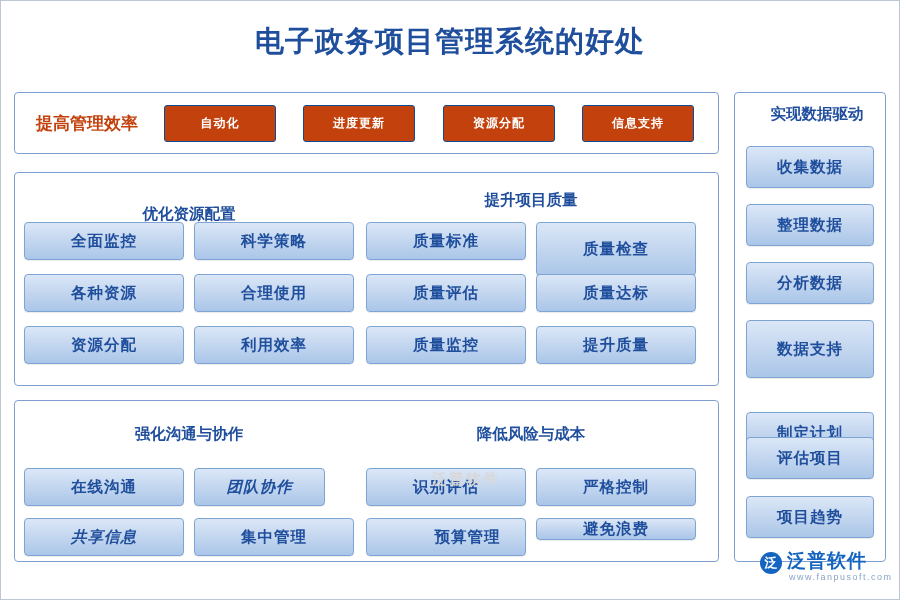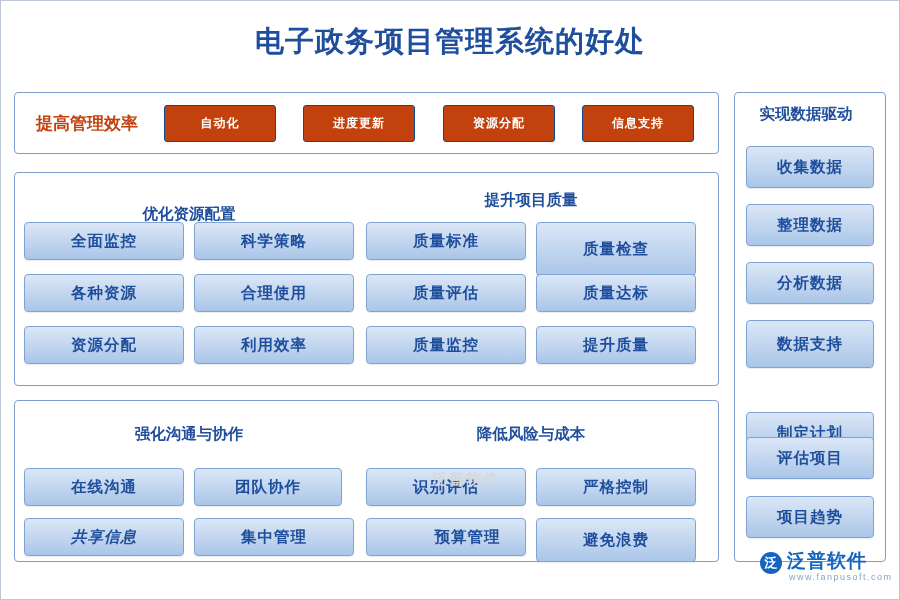--- a/index.html
+++ b/index.html
@@ -169,37 +169,37 @@
 <div class="chip-light" style="left:536px; top:274px; width:160px; height:38px;">质量达标</div>
 <div class="chip-light" style="left:366px; top:326px; width:160px; height:38px;">质量监控</div>
 <div class="chip-light" style="left:536px; top:326px; width:160px; height:38px;">提升质量</div>
 
 <div class="panel" style="left:14px; top:400px; width:705px; height:162px;"></div>
 
 <div class="section-title" style="left:24px; top:424px; width:330px;">强化沟通与协作</div>
 <div class="section-title" style="left:366px; top:424px; width:330px;">降低风险与成本</div>
 
 <div class="chip-light" style="left:24px; top:468px; width:160px; height:38px;">在线沟通</div>
-<div class="chip-light" style="left:194px; top:468px; width:148px; height:38px;">团队协作</div>
+<div class="chip-light" style="left:194px; top:468px; width:131px; height:38px;font-style:italic;">团队协作</div>
 <div class="chip-light" style="left:24px; top:518px; width:160px; height:38px;font-style:italic;">共享信息</div>
 <div class="chip-light" style="left:194px; top:518px; width:160px; height:38px;">集中管理</div>
 
 <div class="chip-light" style="left:366px; top:468px; width:160px; height:38px;">识别评估</div>
 <div class="chip-light" style="left:536px; top:468px; width:160px; height:38px;">严格控制</div>
 <div class="chip-light" style="left:366px; top:518px; width:160px; height:38px;padding-left:43px;">预算管理</div>
-<div class="chip-light" style="left:536px; top:518px; width:160px; height:44px;">避免浪费</div>
+<div class="chip-light" style="left:536px; top:518px; width:160px; height:22px;">避免浪费</div>
 
 <div class="panel" style="left:734px; top:92px; width:152px; height:470px;"></div>
 
-<div class="section-title" style="left:734px; top:104px; width:144px;">实现数据驱动</div>
+<div class="section-title" style="left:734px; top:104px; width:144px;padding-left:11px;">实现数据驱动</div>
 
 <div class="chip-light" style="left:746px; top:146px; width:128px; height:42px;">收集数据</div>
 <div class="chip-light" style="left:746px; top:204px; width:128px; height:42px;">整理数据</div>
 <div class="chip-light" style="left:746px; top:262px; width:128px; height:42px;">分析数据</div>
-<div class="chip-light" style="left:746px; top:320px; width:128px; height:48px;">数据支持</div>
+<div class="chip-light" style="left:746px; top:320px; width:128px; height:58px;">数据支持</div>
 <div class="chip-light" style="left:746px; top:378px; width:128px; height:42px;margin-top:34px;">制定计划</div>
 <div class="chip-light" style="left:746px; top:437px; width:128px; height:42px;">评估项目</div>
 <div class="chip-light" style="left:746px; top:496px; width:128px; height:42px;">项目趋势</div>
 
 <div class="wm-center">泛普软件</div>
 
 <div class="logo">
   <div class="logo-circle">泛</div>
   <div class="logo-name">泛普软件</div>
   <div class="logo-sub">www.fanpusoft.com</div>

